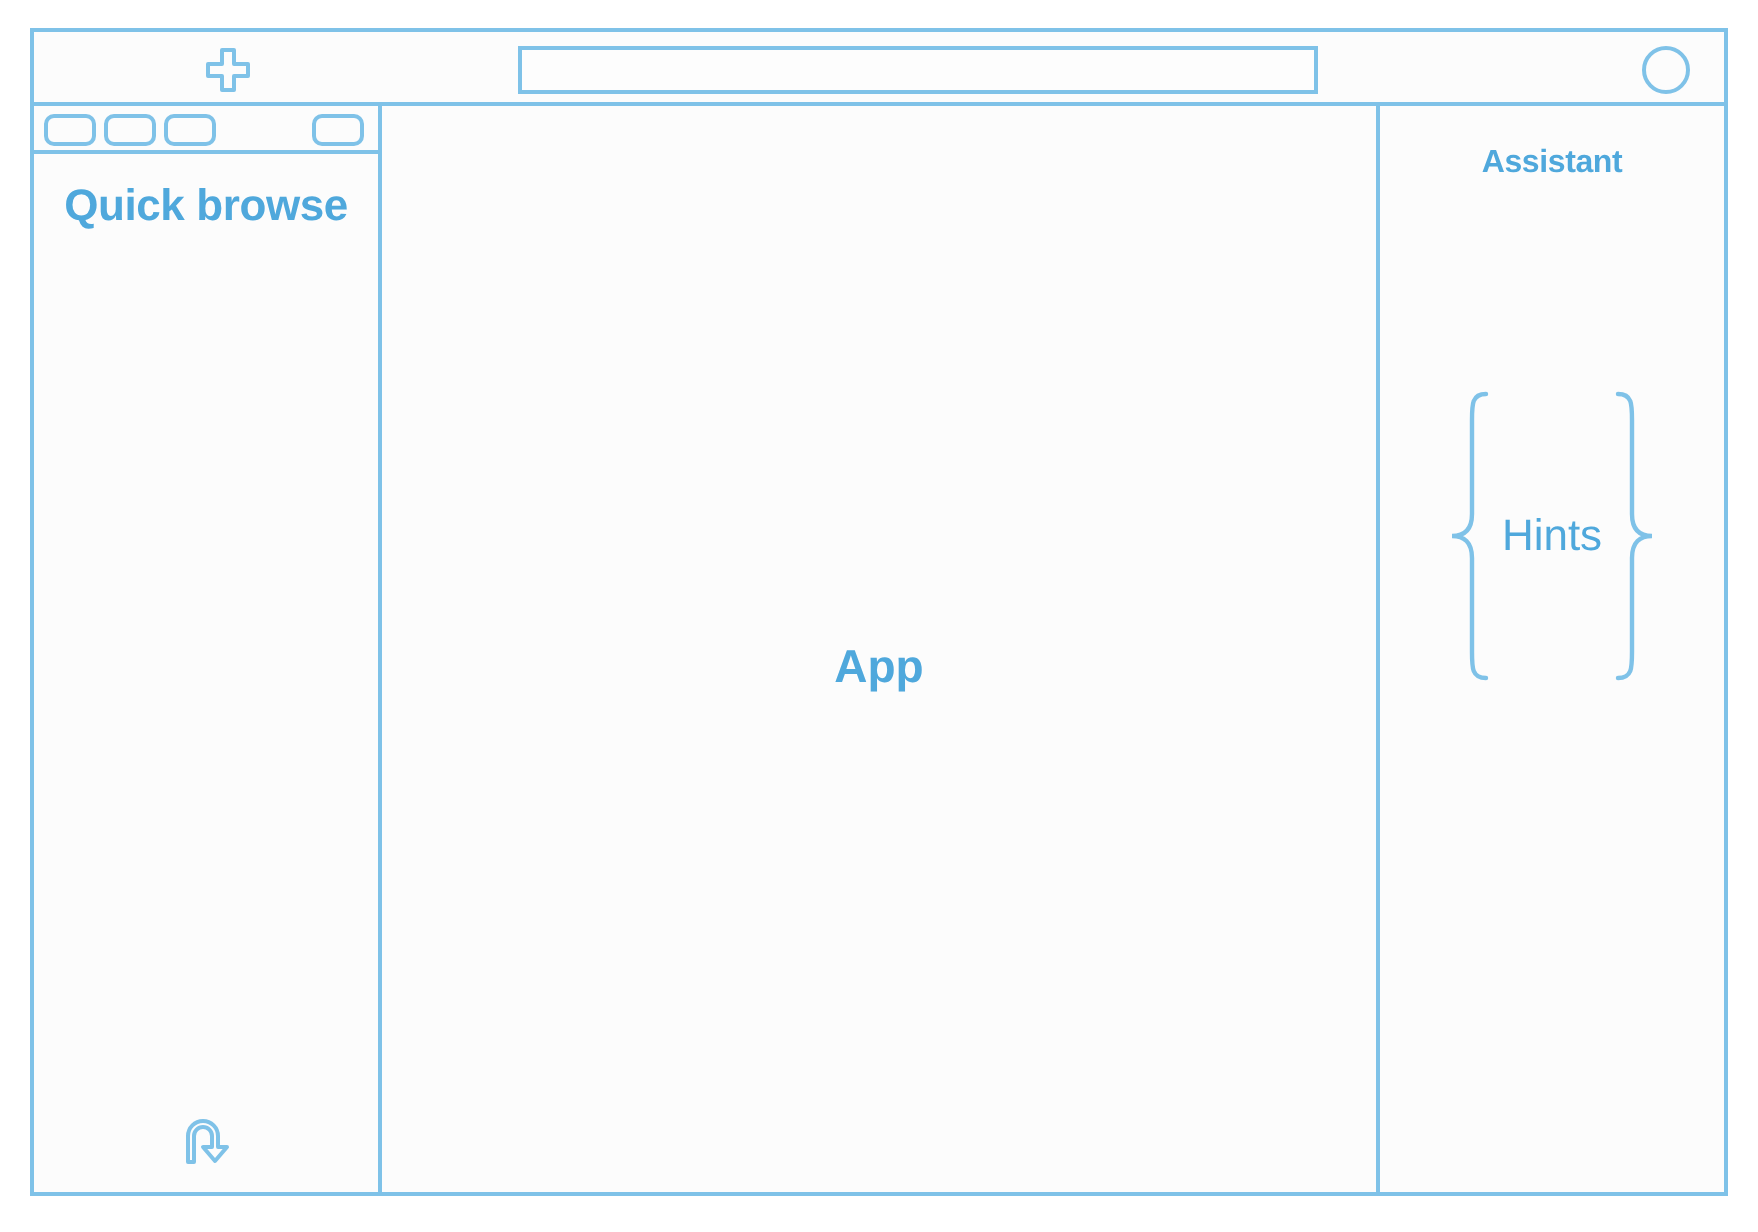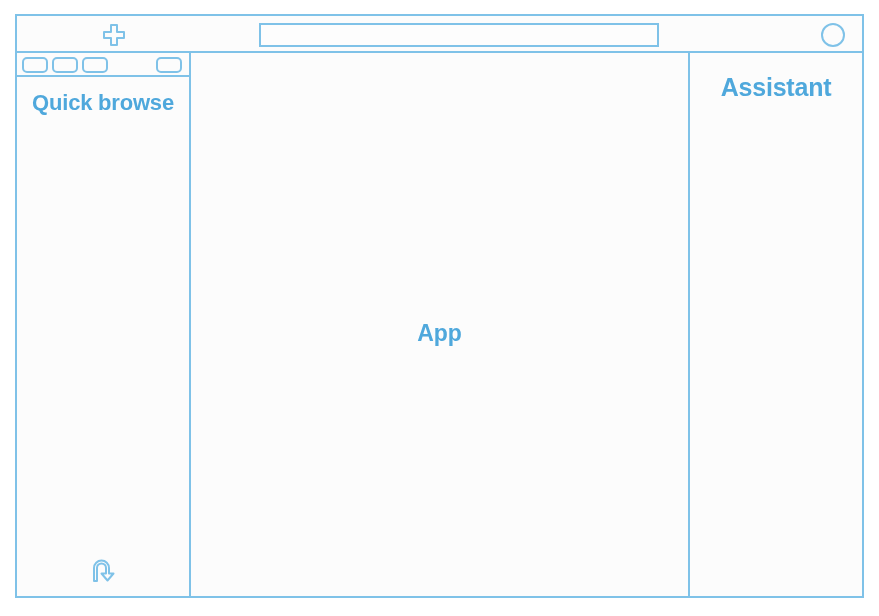--- a/index.html
+++ b/index.html
@@ -183,21 +183,21 @@
     border-left: 2px solid #7FC2E8;
     background: #FCFCFC;
   }
 
   #assistant-title {
     position: absolute;
     left: 0;
     right: 0;
     top: 20px;
     text-align: center;
-    font-size: 25px;
+    font-size: 16px;
     font-weight: bold;
     color: #4FA8DC;
     letter-spacing: -0.2px;
   }
 
   #hints-block {
     position: absolute;
     left: 10px;
     right: 10px;
     top: 140px;
@@ -261,16 +261,32 @@
     </div>
 
     <div id="main">
       <div id="app-label">App</div>
     </div>
 
     <div id="assistant">
 
       <div id="assistant-title">Assistant</div>
 
+      <div id="hints-block">
+
+        <div class="brace">
+          <svg width="24" height="148" viewBox="0 0 24 148">
+            <path d="M20 3 C13 3 13 8 13 16 L13 63 C13 71 9 74 3 74 C9 74 13 77 13 85 L13 132 C13 140 13 145 20 145" fill="none" stroke="#7FC2E8" stroke-width="2.2" stroke-linecap="round"></path>
+          </svg>
+        </div>
+
+        <div id="hints-label">Hints</div>
+
+        <div class="brace">
+          <svg width="24" height="148" viewBox="0 0 24 148">
+            <path d="M4 3 C11 3 11 8 11 16 L11 63 C11 71 15 74 21 74 C15 74 11 77 11 85 L11 132 C11 140 11 145 4 145" fill="none" stroke="#7FC2E8" stroke-width="2.2" stroke-linecap="round"></path>
+          </svg>
+        </div>
+      </div>
     </div>
 
   </div>
 </div>
 
 </body></html>

